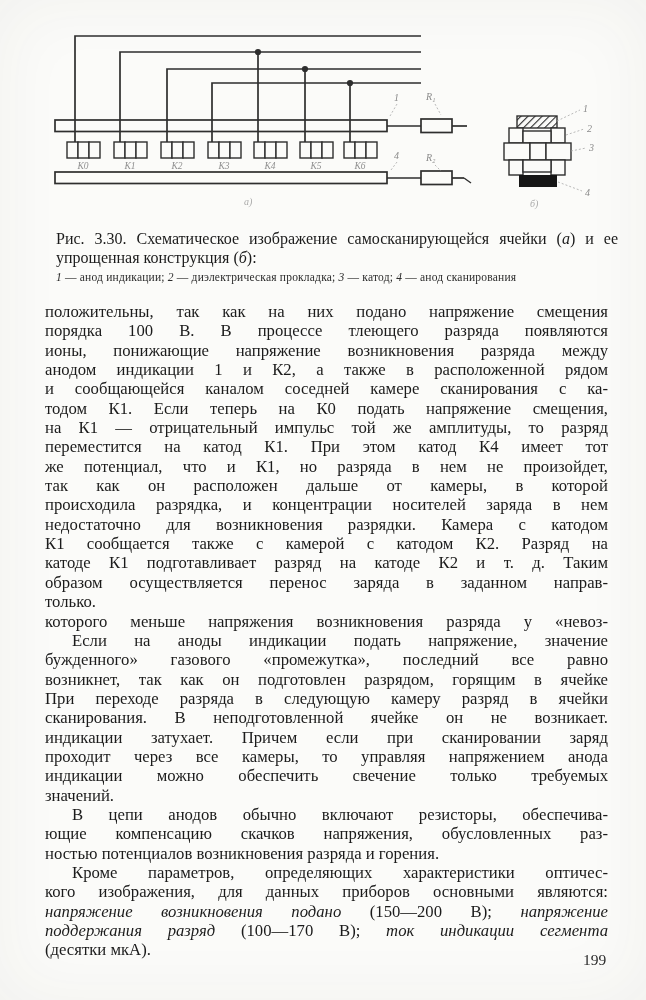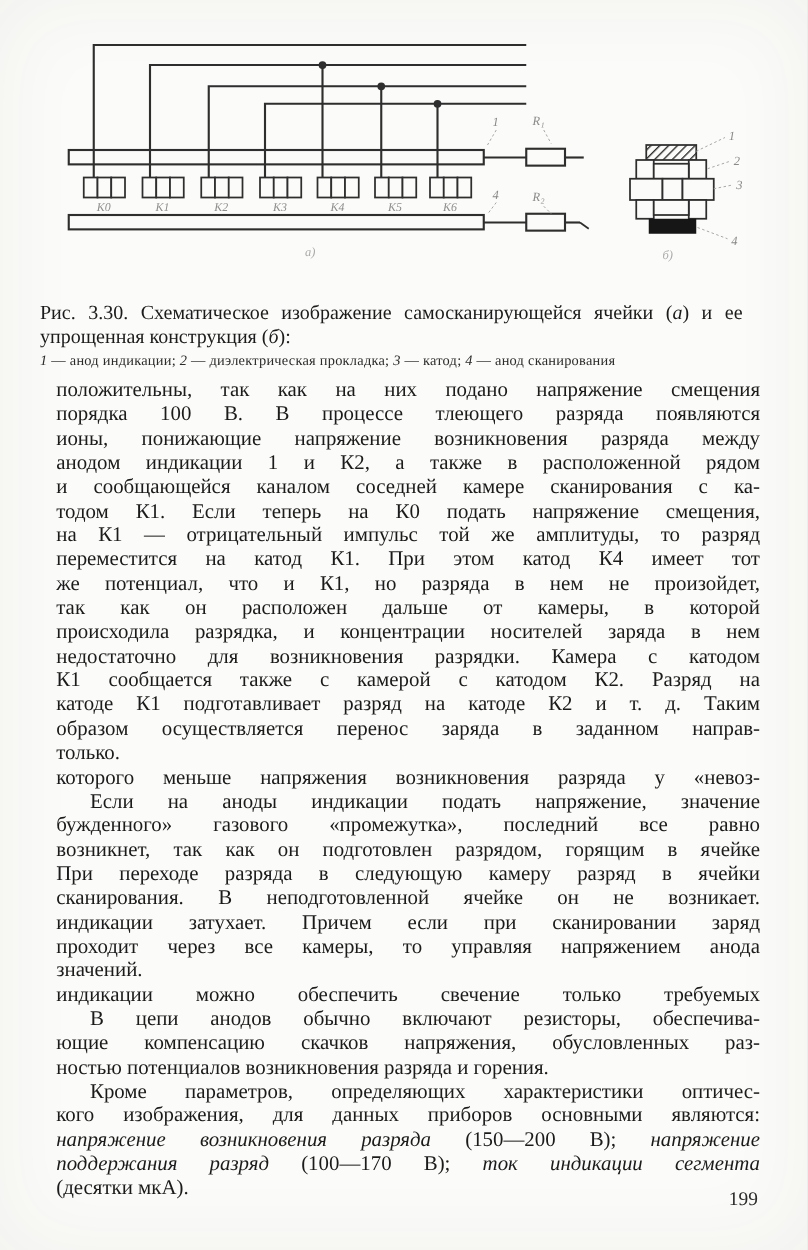--- a/index.html
+++ b/index.html
@@ -12,21 +12,21 @@
   .wire{stroke:#2e2e2e;stroke-width:1.7;fill:none;}
   .thinwire{stroke:#2e2e2e;stroke-width:1.4;fill:none;}
   .box{fill:#fbfbf9;stroke:#2e2e2e;stroke-width:1.7;}
   .cath{fill:#fbfbf9;stroke:#2e2e2e;stroke-width:1.4;}
   .dot{fill:#2e2e2e;stroke:none;}
   .black{fill:#161616;stroke:none;}
   .flbl{font-family:"Liberation Serif","DejaVu Serif",serif;font-style:italic;font-size:9.5px;fill:#8f8f8f;}
   .flbl2{font-family:"Liberation Serif","DejaVu Serif",serif;font-style:italic;font-size:10px;fill:#8a8a8a;}
   .faint{font-family:"Liberation Serif","DejaVu Serif",serif;font-style:italic;font-size:10px;fill:#ababab;}
   .leader{stroke:#a8a8a8;stroke-width:0.8;fill:none;stroke-dasharray:2 2;}
-  .caption{position:absolute;left:32px;top:229px;width:562px;font-size:16px;line-height:19px;margin-top:12px;}
+  .caption{position:absolute;left:56px;top:229px;width:562px;font-size:16px;line-height:19px;}
   .cap-just{text-align:justify;text-align-last:justify;}
   .legend{margin-top:4px;font-size:11.5px;line-height:13px;color:#2b2b2b;letter-spacing:0.2px;}
   .bodytext{position:absolute;left:45px;top:302px;width:563px;font-size:16.7px;}
   .tline{text-align:justify;text-align-last:justify;line-height:19.35px;}
   .tlast{text-align-last:left;}
   .tindent{text-indent:27px;}
   .it{font-style:italic;}
   .pageno{position:absolute;left:583px;top:951px;font-size:15.5px;color:#2b2b2b;}
 </style>
 </head>
@@ -155,27 +155,27 @@
       <div class="tline"><span>образом осуществляется перенос заряда в заданном направ-</span></div>
       <div class="tline tlast"><span>только.</span></div>
       <div class="tline"><span>которого меньше напряжения возникновения разряда у «невоз-</span></div>
       <div class="tline tindent"><span>Если на аноды индикации подать напряжение, значение</span></div>
       <div class="tline"><span>бужденного» газового «промежутка», последний все равно</span></div>
       <div class="tline"><span>возникнет, так как он подготовлен разрядом, горящим в ячейке</span></div>
       <div class="tline"><span>При переходе разряда в следующую камеру разряд в ячейки</span></div>
       <div class="tline"><span>сканирования. В неподготовленной ячейке он не возникает.</span></div>
       <div class="tline"><span>индикации затухает. Причем если при сканировании заряд</span></div>
       <div class="tline"><span>проходит через все камеры, то управляя напряжением анода</span></div>
+      <div class="tline"><span>индикации можно обеспечить свечение только требуемых</span></div>
       <div class="tline tlast"><span>значений.</span></div>
-      <div class="tline"><span>индикации можно обеспечить свечение только требуемых</span></div>
       <div class="tline tindent"><span>В цепи анодов обычно включают резисторы, обеспечива-</span></div>
       <div class="tline"><span>ющие компенсацию скачков напряжения, обусловленных раз-</span></div>
       <div class="tline tlast"><span>ностью потенциалов возникновения разряда и горения.</span></div>
       <div class="tline tindent"><span>Кроме параметров, определяющих характеристики оптичес-</span></div>
       <div class="tline"><span>кого изображения, для данных приборов основными являются:</span></div>
-      <div class="tline"><span class="it">напряжение возникновения разряда</span><span> (150—200 В); </span><span class="it">напряжение</span></div>
+      <div class="tline"><span class="it">напряжение возникновения подано</span><span> (150—200 В); </span><span class="it">напряжение</span></div>
       <div class="tline"><span class="it">поддержания разряд</span><span> (100—170 В); </span><span class="it">ток индикации сегмента</span></div>
       <div class="tline tlast"><span>(десятки мкА).</span></div>
     </div>
 
   <div class="pageno">199</div>
 
 </div>
 
 </body></html>

